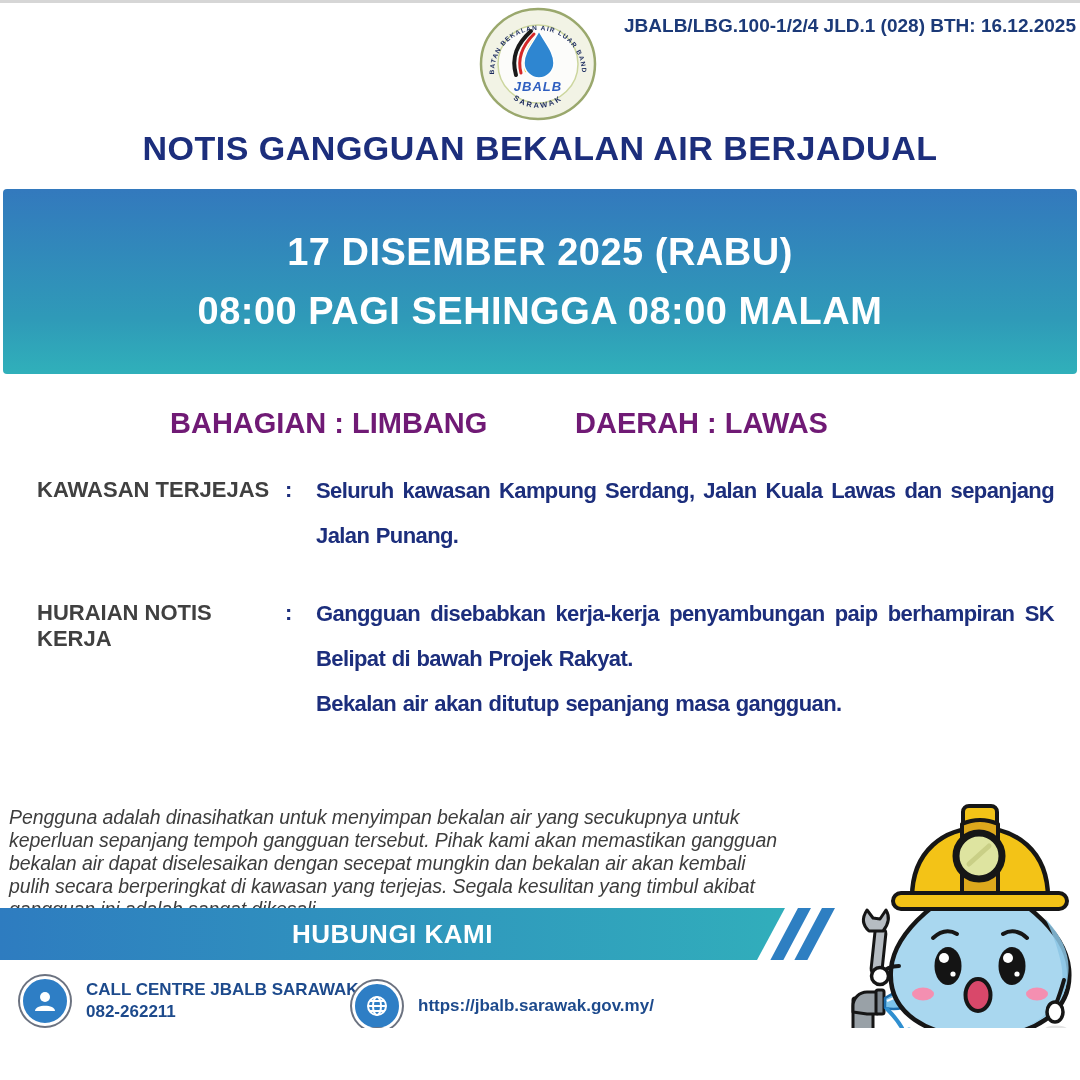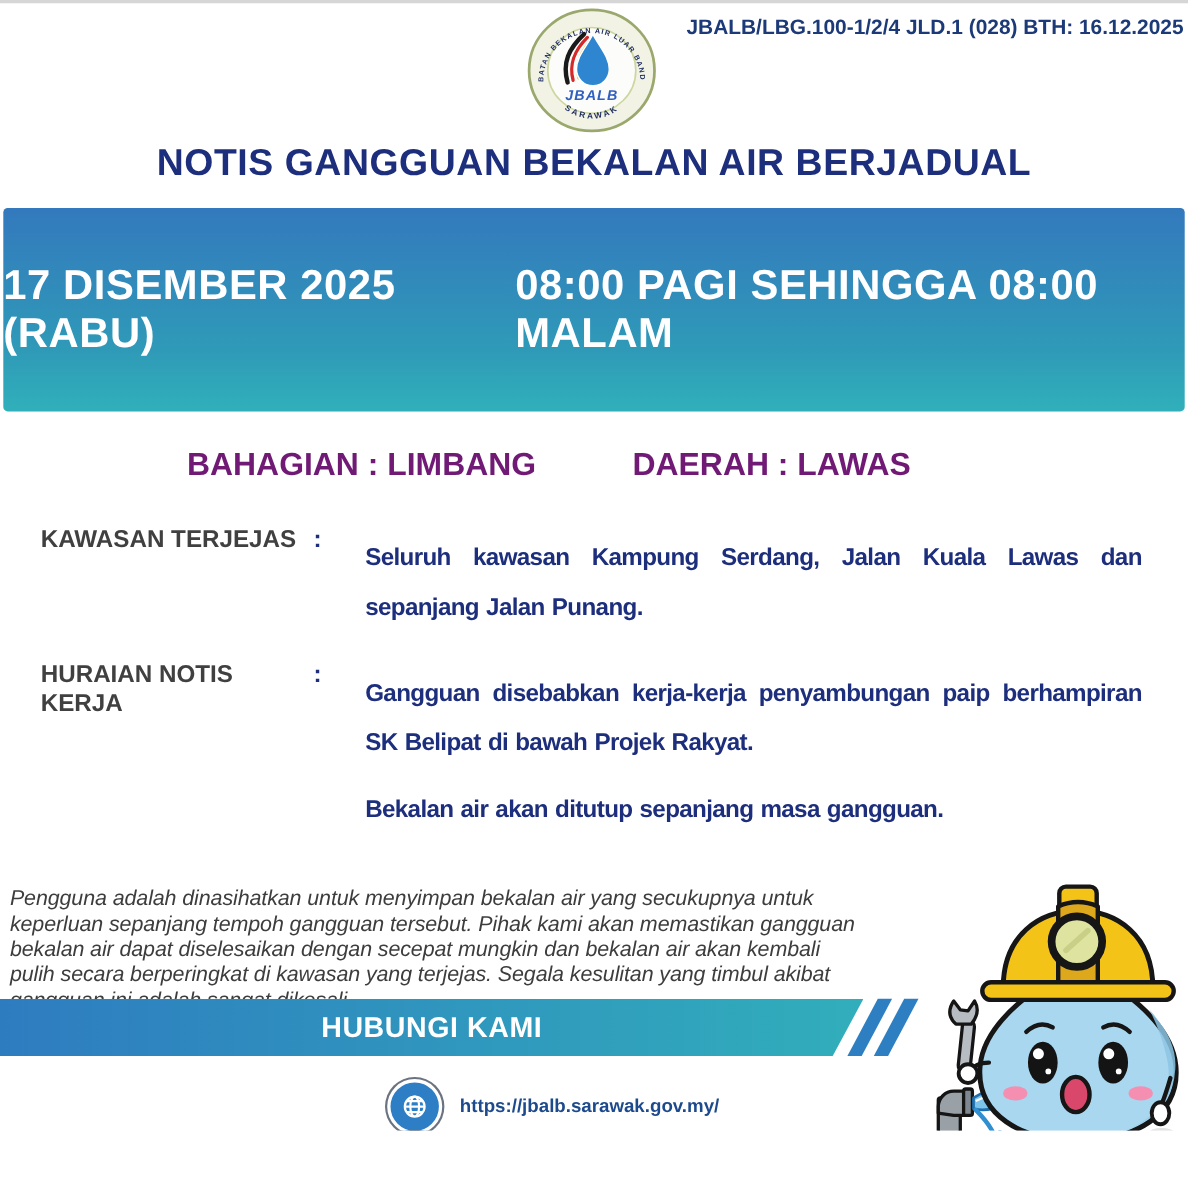--- a/index.html
+++ b/index.html
@@ -13,38 +13,38 @@
     font-size:19px;font-weight:bold;color:#1c3a78;letter-spacing:0px;
   }
   .logo{position:absolute;left:479px;top:4px;width:118px;height:114px;}
   .title{
     position:absolute;top:126px;left:0;width:100%;margin:0;
     text-align:center;font-size:34px;font-weight:bold;color:#1c2e7c;letter-spacing:0.5px;
   }
   .date-banner{
     position:absolute;left:3px;right:3px;top:186px;height:185px;
     background:linear-gradient(180deg,#3379bd 0%,#2f9ab8 70%,#30b0ba 100%);
-    border-radius:4px;display:flex;flex-direction:row;justify-content:center;
+    border-radius:4px;display:flex;flex-direction:column;justify-content:center;
     align-items:center;gap:16px;
   }
   .date-banner .line{color:#ffffff;font-size:38px;font-weight:bold;letter-spacing:0.5px;}
   .loc{position:absolute;top:404px;font-size:29px;font-weight:bold;color:#701a75;}
   .loc.bahagian{left:170px;}
   .loc.daerah{left:575px;}
   .detail-label{
     position:absolute;left:37px;width:250px;
     font-size:22px;font-weight:bold;color:#404040;
   }
   .detail-colon{position:absolute;left:285px;font-size:22px;font-weight:bold;color:#1c2e7c;}
   .detail-body{
     position:absolute;left:316px;width:738px;
     font-size:22px;font-weight:bold;color:#1c2e7c;
     line-height:45px;text-align:justify;letter-spacing:-0.6px;word-spacing:1px;
   }
-  .detail-body p{margin:16px;}
+  .detail-body p{margin:0;}
   .advisory{
     position:absolute;left:9px;top:803px;width:778px;margin:0;
     font-style:italic;font-size:19.5px;line-height:23px;color:#3d3d3d;
     font-weight:500;letter-spacing:-0.1px;
   }
   .hubungi{
     position:absolute;left:0;top:905px;width:785px;height:52px;
     background:linear-gradient(90deg,#2e7cc0,#31aebb);
     clip-path:polygon(0 0,100% 0,757px 100%,0 100%);
     display:flex;align-items:center;justify-content:center;
@@ -125,20 +125,32 @@
   </div>
 
   <p class="advisory">Pengguna adalah dinasihatkan untuk menyimpan bekalan air yang secukupnya untuk keperluan sepanjang tempoh gangguan tersebut. Pihak kami akan memastikan gangguan bekalan air dapat diselesaikan dengan secepat mungkin dan bekalan air akan kembali pulih secara berperingkat di kawasan yang terjejas. Segala kesulitan yang timbul akibat gangguan ini adalah sangat dikesali.</p>
 
   <div class="hubungi">
     <span>HUBUNGI KAMI</span>
   </div>
   <div class="stripe s1"></div>
   <div class="stripe s2"></div>
 
+  <div class="contact-item ci-call">
+    <div class="badge">
+      <svg width="28" height="28" viewBox="0 0 28 28">
+        <circle cx="14" cy="10" r="5" fill="#ffffff"></circle>
+        <path d="M4,24 C4,17 24,17 24,24 Z" fill="#ffffff"></path>
+      </svg>
+    </div>
+    <div class="contact-text">
+      <div>CALL CENTRE JBALB SARAWAK</div>
+      <div>082-262211</div>
+    </div>
+  </div>
 
   <div class="contact-item ci-web">
     <div class="badge">
       <svg width="28" height="28" viewBox="0 0 28 28" fill="none" stroke="#ffffff" stroke-width="2">
         <circle cx="14" cy="14" r="9"></circle>
         <ellipse cx="14" cy="14" rx="4" ry="9"></ellipse>
         <line x1="5" y1="14" x2="23" y2="14"></line>
         <line x1="6.5" y1="9" x2="21.5" y2="9"></line>
         <line x1="6.5" y1="19" x2="21.5" y2="19"></line>
       </svg>

